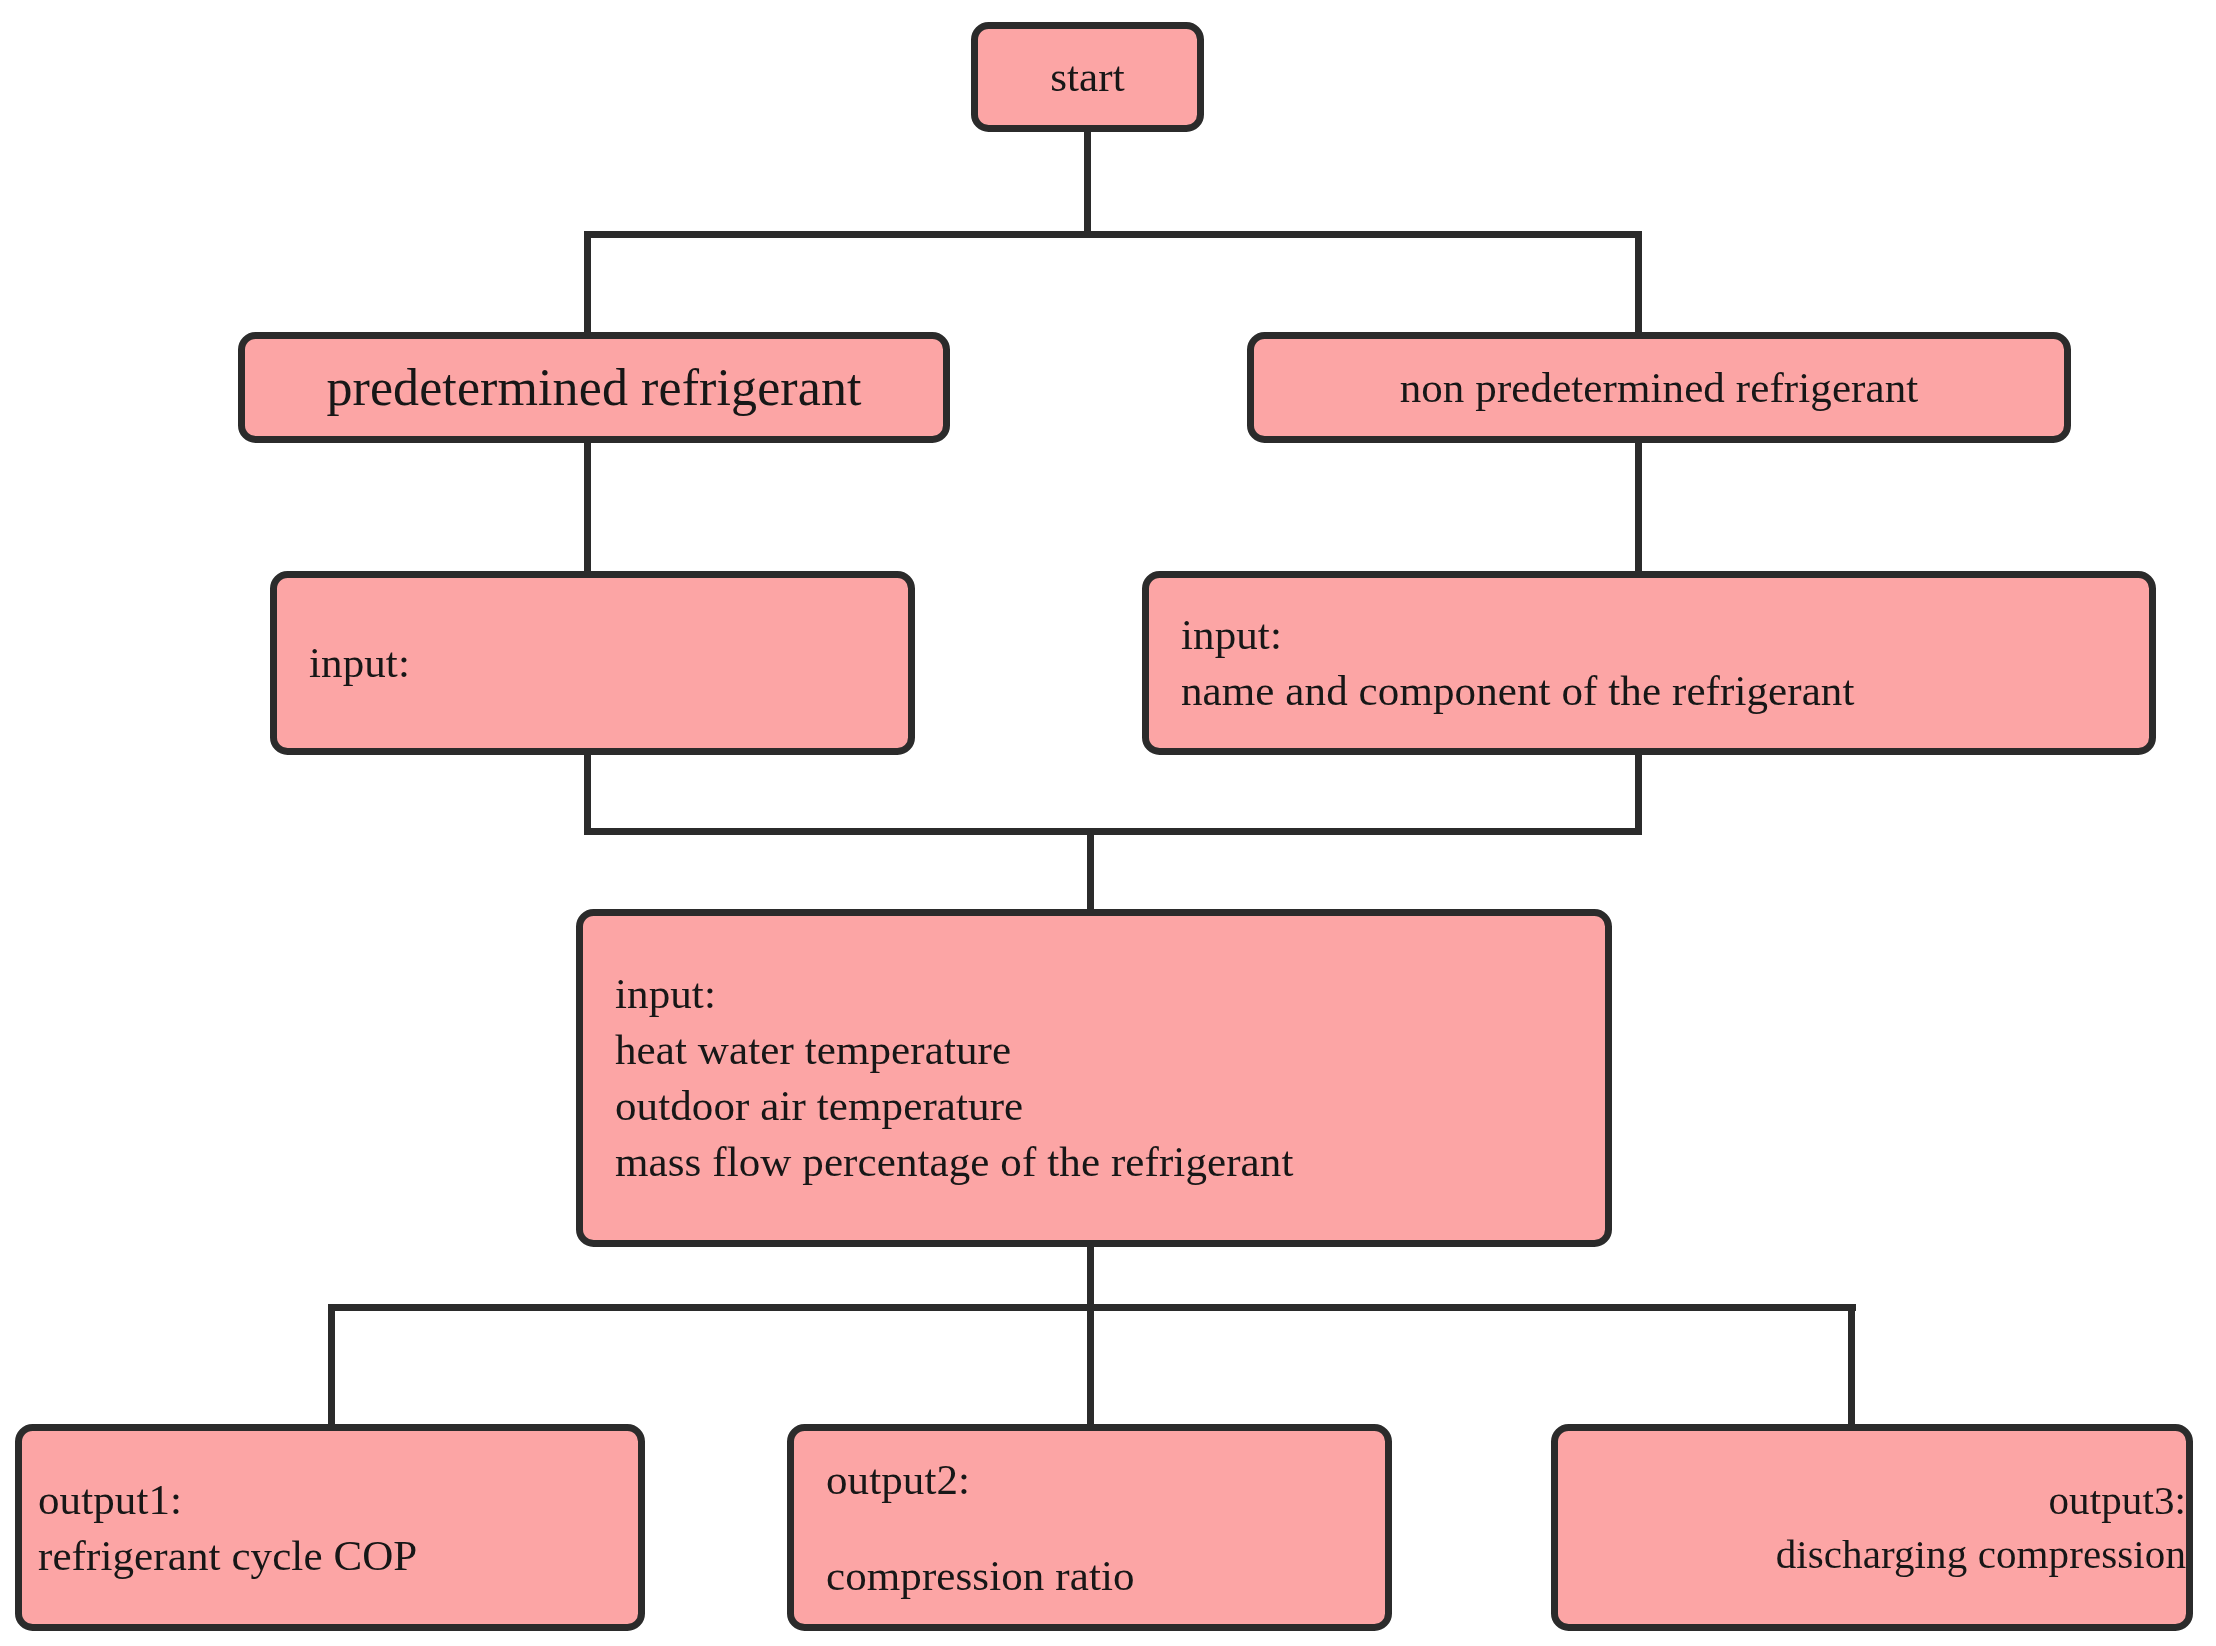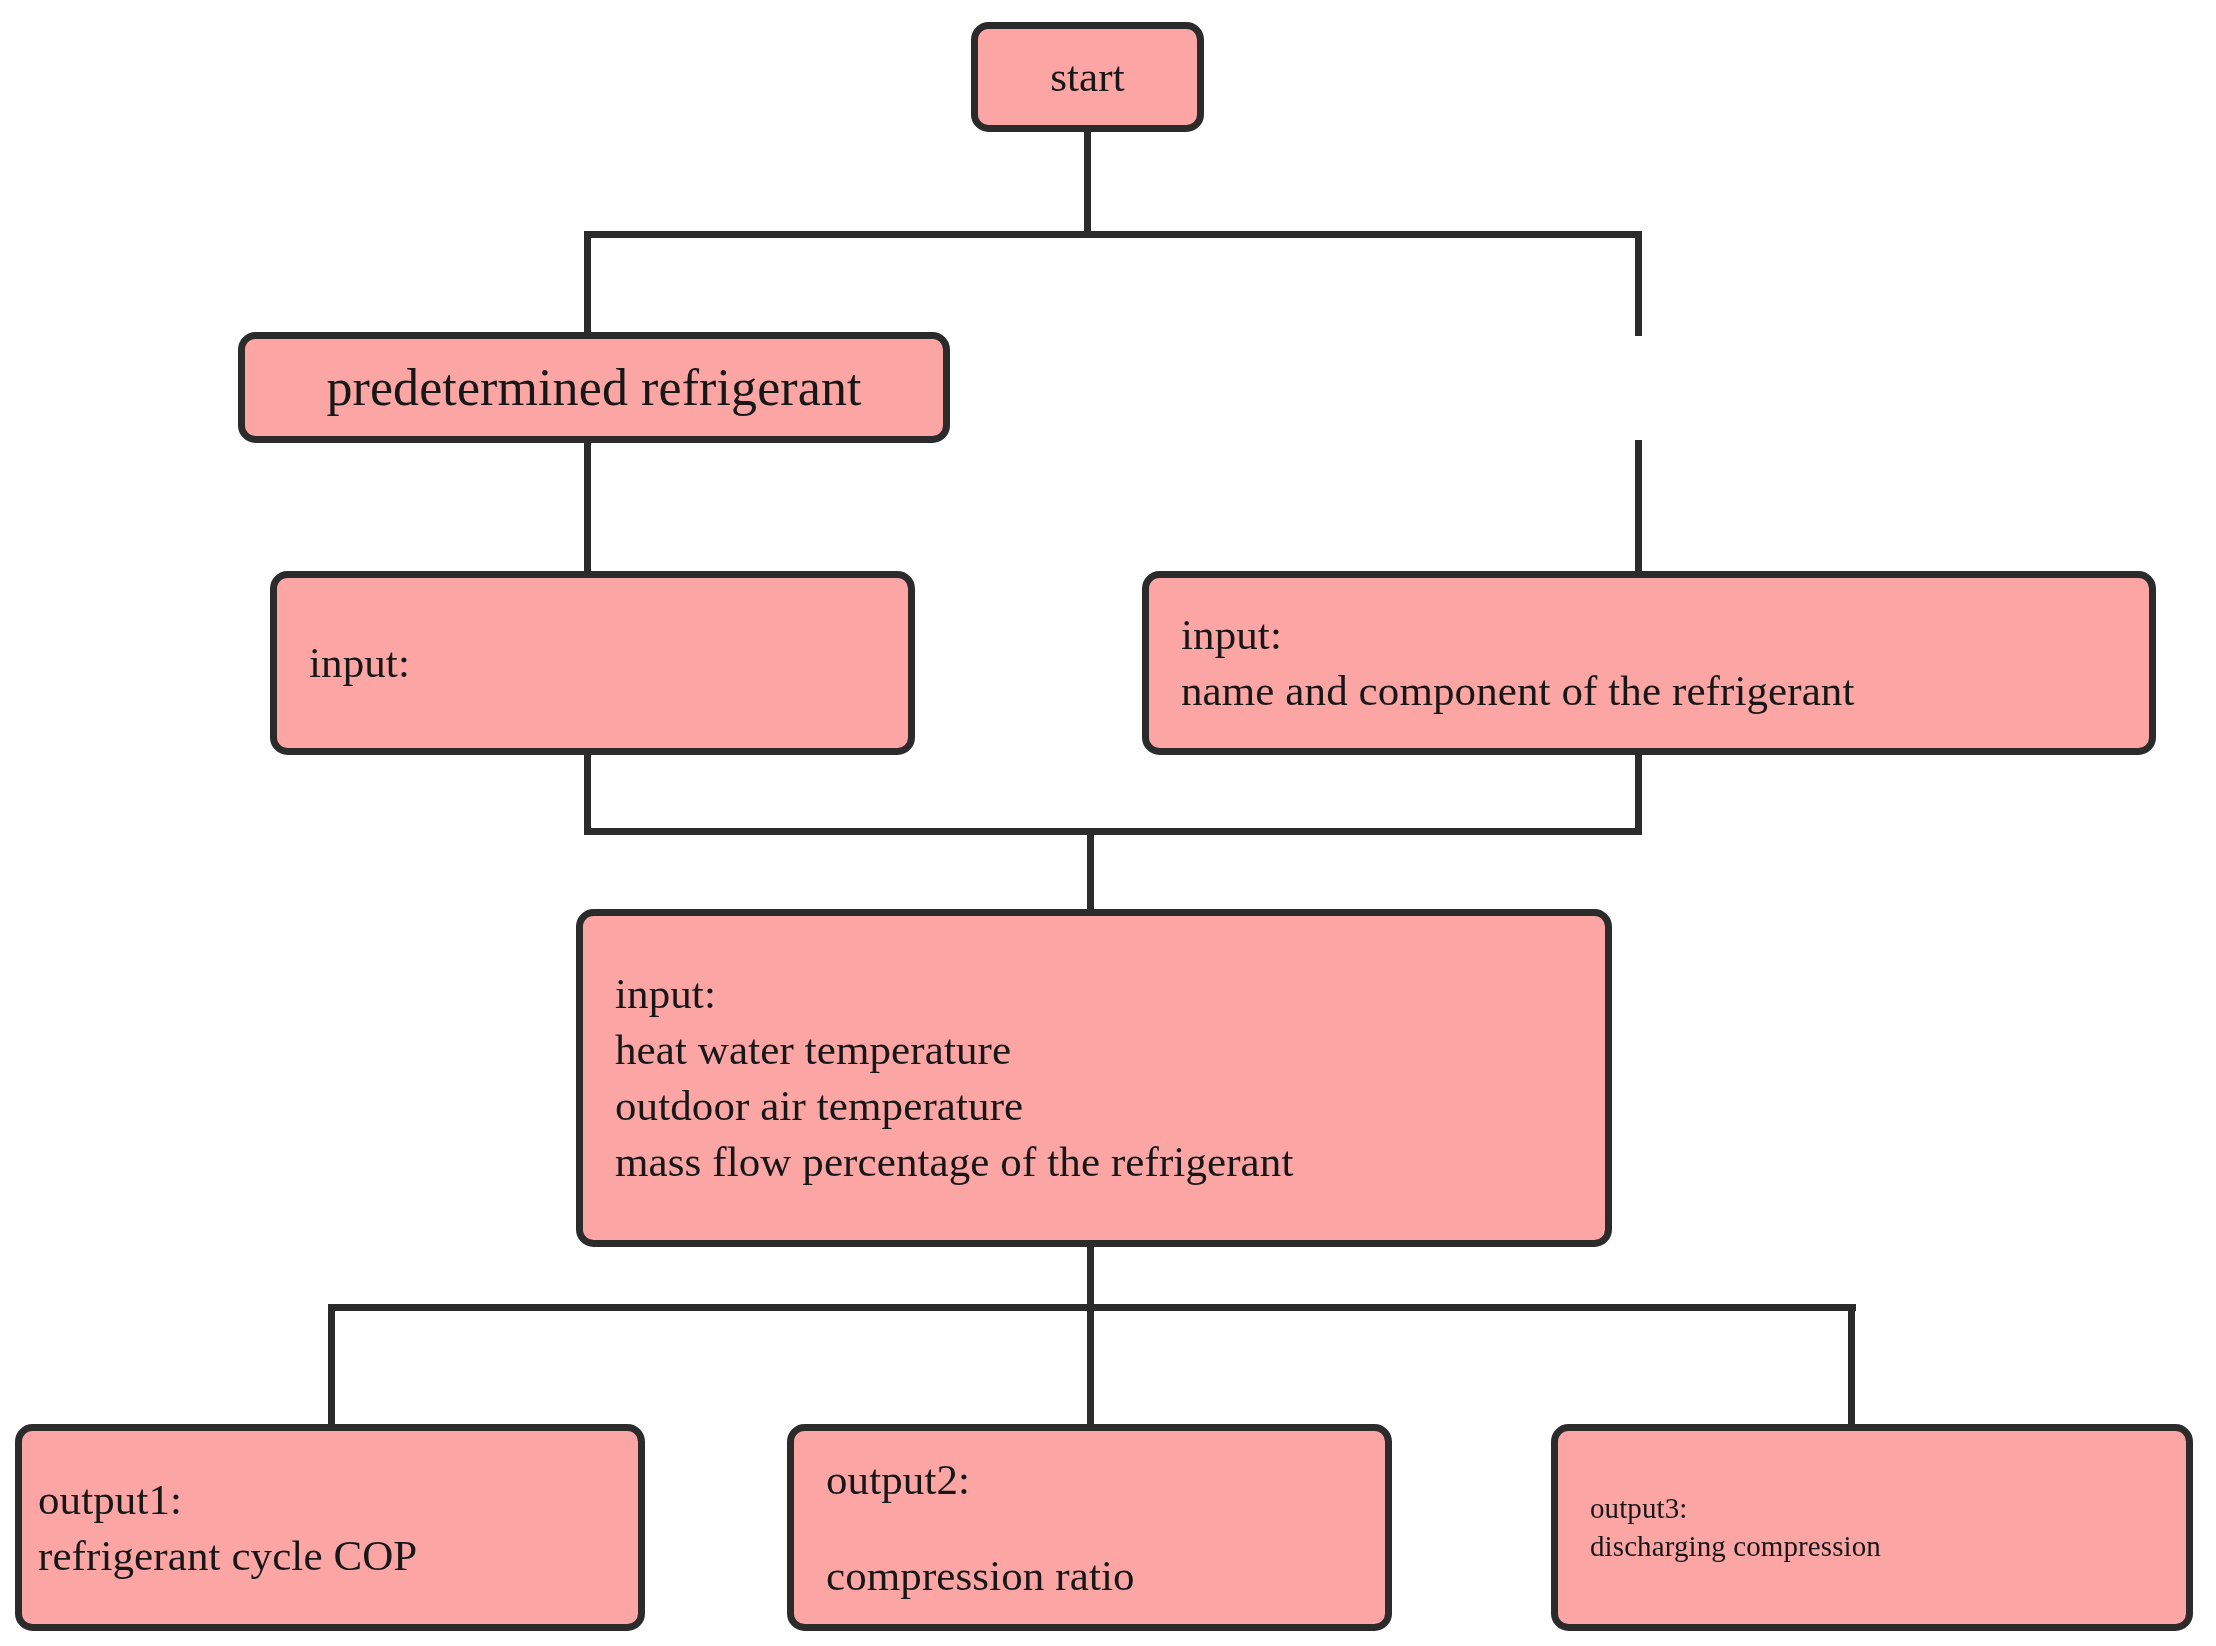--- a/index.html
+++ b/index.html
@@ -45,21 +45,21 @@
 
   
   #node-start      { left:971px; top:22px;   width:233px;  height:110px; font-size:43px; }
   #node-pre        { left:238px;  top:332px;  width:712px; height:111px; font-size:52px; }
   #node-nonpre     { left:1247px; top:332px;  width:824px; height:111px; font-size:43px; }
   #node-inp-left   { left:270px;  top:571px;  width:645px;  height:184px; font-size:43px; padding-left:32px; }
   #node-inp-right  { left:1142px; top:571px;  width:1014px; height:184px; font-size:43px; padding-left:32px; }
   #node-inp-main   { left:576px;  top:909px; width:1036px; height:338px; font-size:43px; padding-left:32px; }
   #node-out1       { left:15px;   top:1424px; width:630px;  height:207px; font-size:43px; padding-left:16px; }
   #node-out2       { left:787px; top:1424px; width:605px;  height:207px; font-size:43px; padding-left:32px;gap:40px; }
-  #node-out3       { left:1551px; top:1424px; width:642px;  height:207px; font-size:29px; padding-left:32px; }
+  #node-out3       { left:1551px; top:1424px; width:642px;  height:207px; font-size:41px; padding-left:32px;align-items:flex-end; }
 
   
   .conn {
     position: absolute;
     background: #2b2b2b;
     z-index: 1;
   }
   .vline { width: 7.4px; }
   .hline { height: 7.4px; }
 
@@ -111,20 +111,23 @@
   <div class="conn vline" id="c-br-right"></div>
 
   <div class="node center-txt" id="node-start">
     <div class="line">start</div>
   </div>
 
   <div class="node center-txt" id="node-pre">
     <div class="line">predetermined refrigerant</div>
   </div>
 
+  <div class="node center-txt" id="node-nonpre">
+    <div class="line">non predetermined refrigerant</div>
+  </div>
 
   <div class="node left-txt" id="node-inp-left">
     <div class="line">input:</div>
   </div>
 
   <div class="node left-txt" id="node-inp-right">
     <div class="line">input:</div>
     <div class="line">name and component of the refrigerant</div>
   </div>
 

